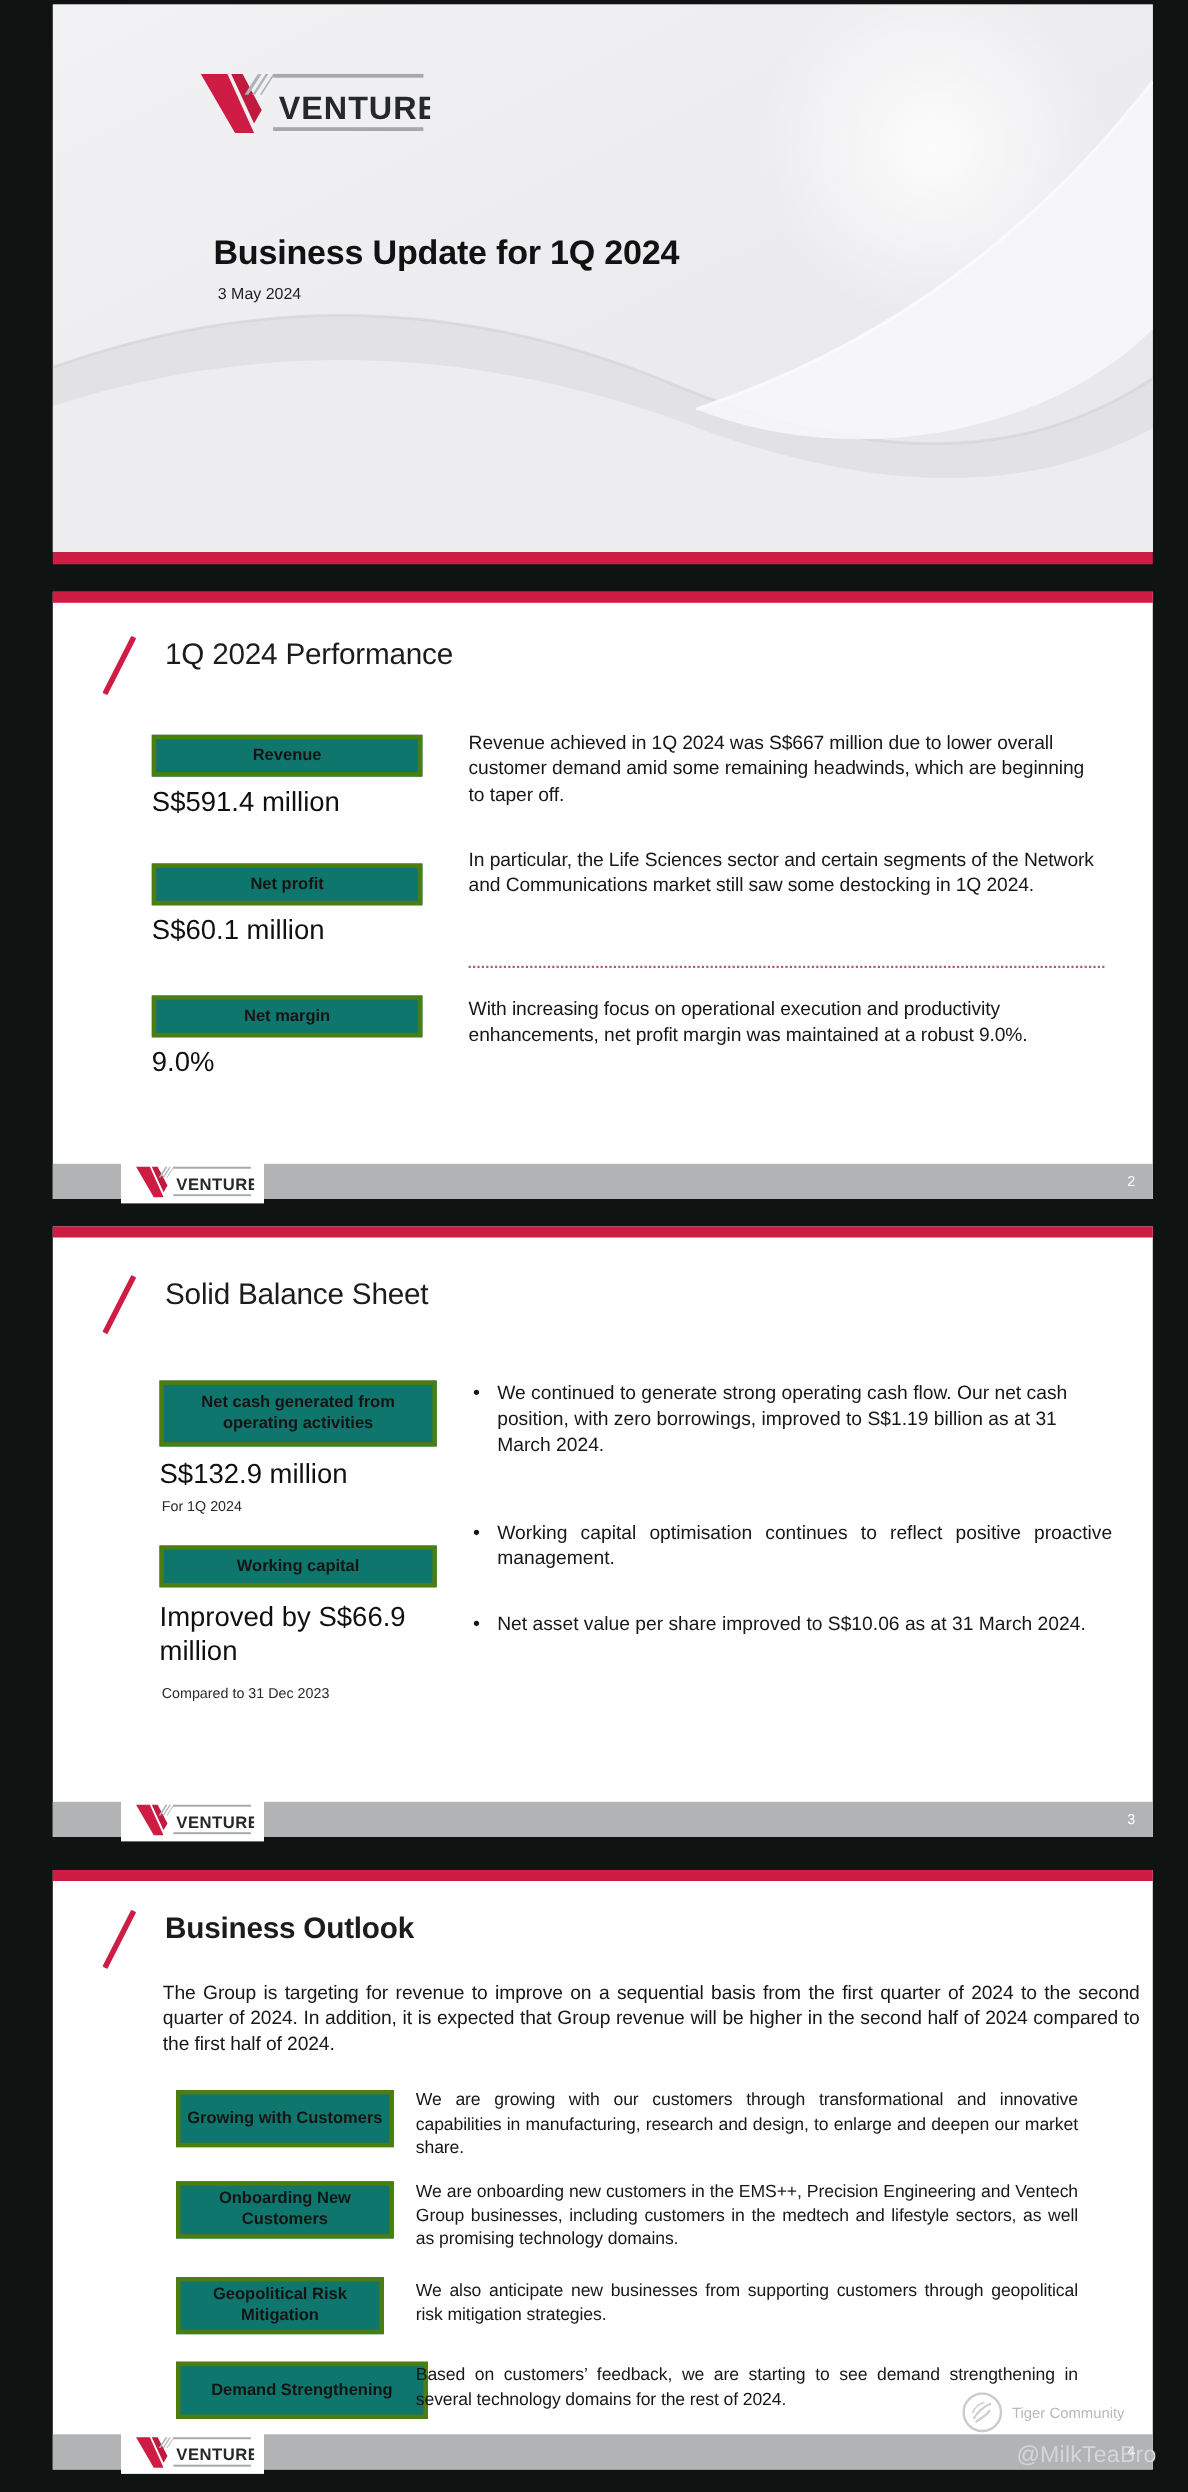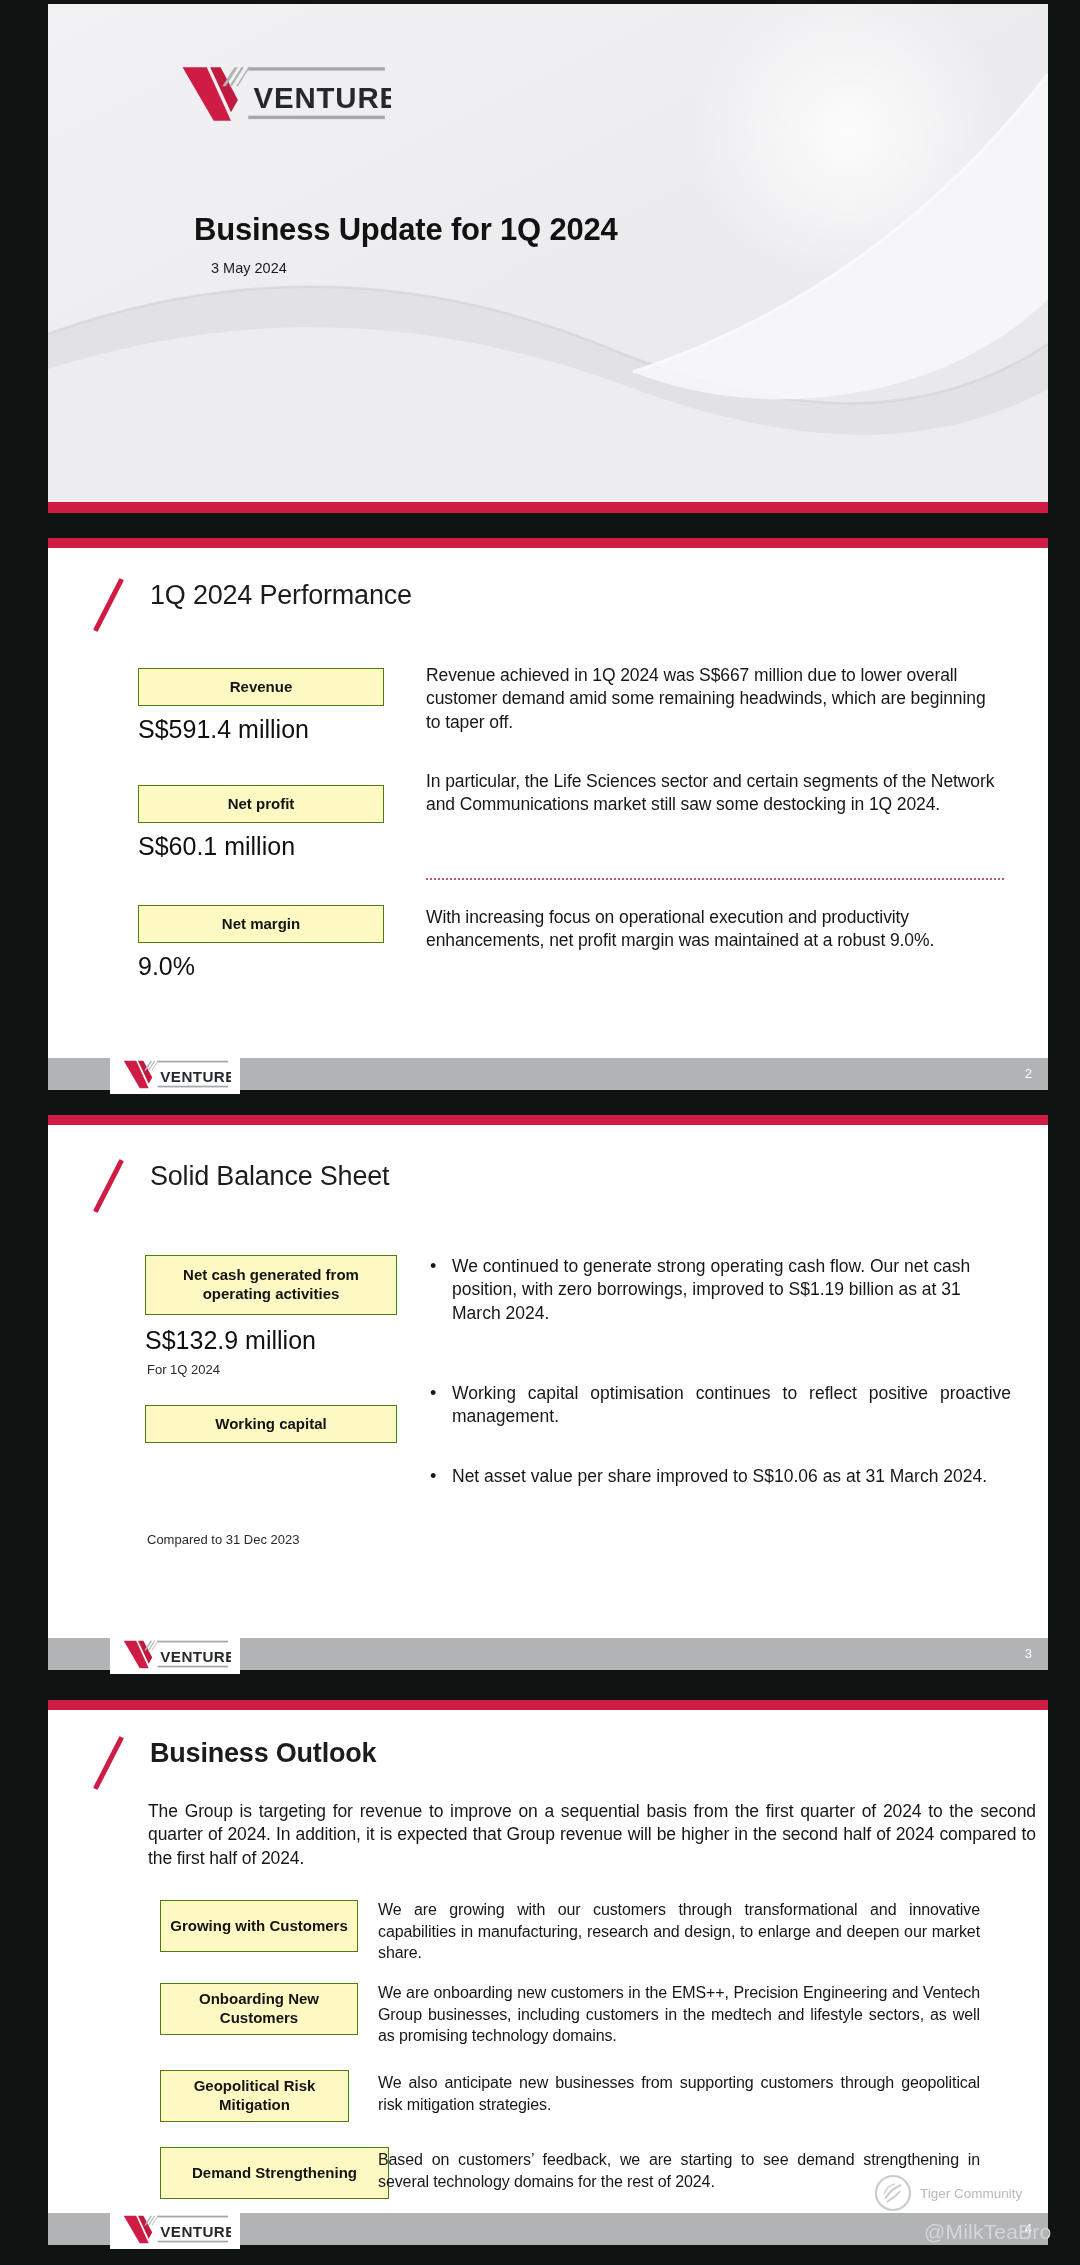--- a/index.html
+++ b/index.html
@@ -3,36 +3,36 @@
 <meta charset="utf-8">
 <style>
   html,body{margin:0;padding:0;background:#0f1311;}
   #canvas{position:relative;width:1080px;height:2265px;background:#0f1311;overflow:hidden;
           font-family:"Liberation Sans",sans-serif;color:#1a1a1a;}
   .slide{position:absolute;left:48px;width:1000px;background:#ffffff;}
   .redbar{position:absolute;left:0;top:0;width:100%;height:10px;background:#cf1c44;}
   .stripe{position:absolute;left:48px;width:1000px;height:11px;background:#cf1c44;}
   .slash{position:absolute;width:5px;height:58px;background:#cf1c44;transform:rotate(27deg);border-radius:1px;}
   h2.slide-title{position:absolute;margin:0;font-size:27px;font-weight:400;color:#1c1c1e;letter-spacing:-0.2px;}
-  .glabel{position:absolute;background:#fef9c3;border:1px solid #4d7c0f;display:flex;align-items:center;justify-content:center;
+  .glabel{position:absolute;background:#0f766e;border:4px solid #4d7c0f;display:flex;align-items:center;justify-content:center;
           text-align:center;font-weight:700;font-size:15px;line-height:1.25;color:#141414;padding:2px 6px;box-sizing:border-box;}
   .metric-value{position:absolute;font-size:25px;font-weight:400;color:#101010;line-height:1.22;}
   .metric-caption{position:absolute;font-size:13px;color:#2a2a2a;}
   .para{position:absolute;font-size:17.5px;line-height:1.34;color:#171717;letter-spacing:-0.1px;}
   .just{text-align:justify;}
   .dotline{position:absolute;height:0;border-top:2px dotted #ad4867;opacity:.9;}
   .bullet{position:absolute;font-size:17.5px;line-height:1.34;color:#171717;padding-left:26px;box-sizing:border-box;}
   .bullet::before{content:"\2022";position:absolute;left:4px;top:-1px;font-size:18px;}
   .footer{position:absolute;left:0;bottom:0;width:100%;height:32px;background:#b1b3b5;}
   .logo-box{position:absolute;left:62px;top:-4px;width:130px;height:40px;background:#ffffff;display:flex;align-items:center;justify-content:center;}
   .page-num{position:absolute;right:16px;top:8px;color:#ffffff;font-size:13px;}
   .waves{position:absolute;inset:0;width:100%;height:100%;}
   .s1-logo{position:absolute;left:125px;top:58px;}
   .s1-title{position:absolute;left:146px;top:208px;margin:0;font-size:31px;font-weight:700;color:#121212;letter-spacing:-0.2px;}
-  .s1-date{position:absolute;left:163px;top:256px;font-size:14.5px;color:#1c1c1c;}
+  .s1-date{position:absolute;left:150px;top:256px;font-size:14.5px;color:#1c1c1c;}
   .row-text{position:absolute;font-size:16px;line-height:1.35;color:#171717;letter-spacing:-0.1px;text-align:justify;}
   #watermark{position:absolute;left:872px;top:2172px;width:205px;z-index:9;}
   #watermark .wm-row1{display:flex;align-items:center;gap:6px;color:#b7b9ba;font-size:13.5px;}
   #watermark .wm-row2{margin-top:6px;margin-left:52px;color:#d4d6d7;font-size:21px;letter-spacing:0.2px;}
 </style>
 </head>
 <body>
 
 <div id="canvas">
 
@@ -110,20 +110,21 @@
   <div class="slide" style="top:1115px;height:555px;">
     <div class="redbar"></div>
     <div class="slash" style="left:58px;top:42px;"></div>
     <h2 class="slide-title" style="left:102px;top:46px;">Solid Balance Sheet</h2>
 
     <div class="glabel" style="left:97px;top:140px;width:252px;height:60px;">Net cash generated from operating activities</div>
     <div class="metric-value" style="left:97px;top:210px;">S$132.9 million</div>
     <div class="metric-caption" style="left:99px;top:247px;">For 1Q 2024</div>
 
     <div class="glabel" style="left:97px;top:290px;width:252px;height:38px;">Working capital</div>
+    <div class="metric-value" style="left:97px;top:340px;width:250px;">Improved by S$66.9 million</div>
     <div class="metric-caption" style="left:99px;top:417px;">Compared to 31 Dec 2023</div>
 
     <div class="bullet" style="left:378px;top:140px;width:585px;">We continued to generate strong operating cash flow. Our net cash position, with zero borrowings, improved to S$1.19 billion as at 31 March 2024.</div>
     <div class="bullet just" style="left:378px;top:267px;width:585px;">Working capital optimisation continues to reflect positive proactive management.</div>
     <div class="bullet" style="left:378px;top:350px;width:585px;">Net asset value per share improved to S$10.06 as at 31 March 2024.</div>
 
     <div class="footer">
       <div class="logo-box">
         <svg width="112" height="33" viewBox="0 0 250 74">
           <polygon points="10,6 38,6 66,68 46,68" fill="#cf1c44"></polygon>

